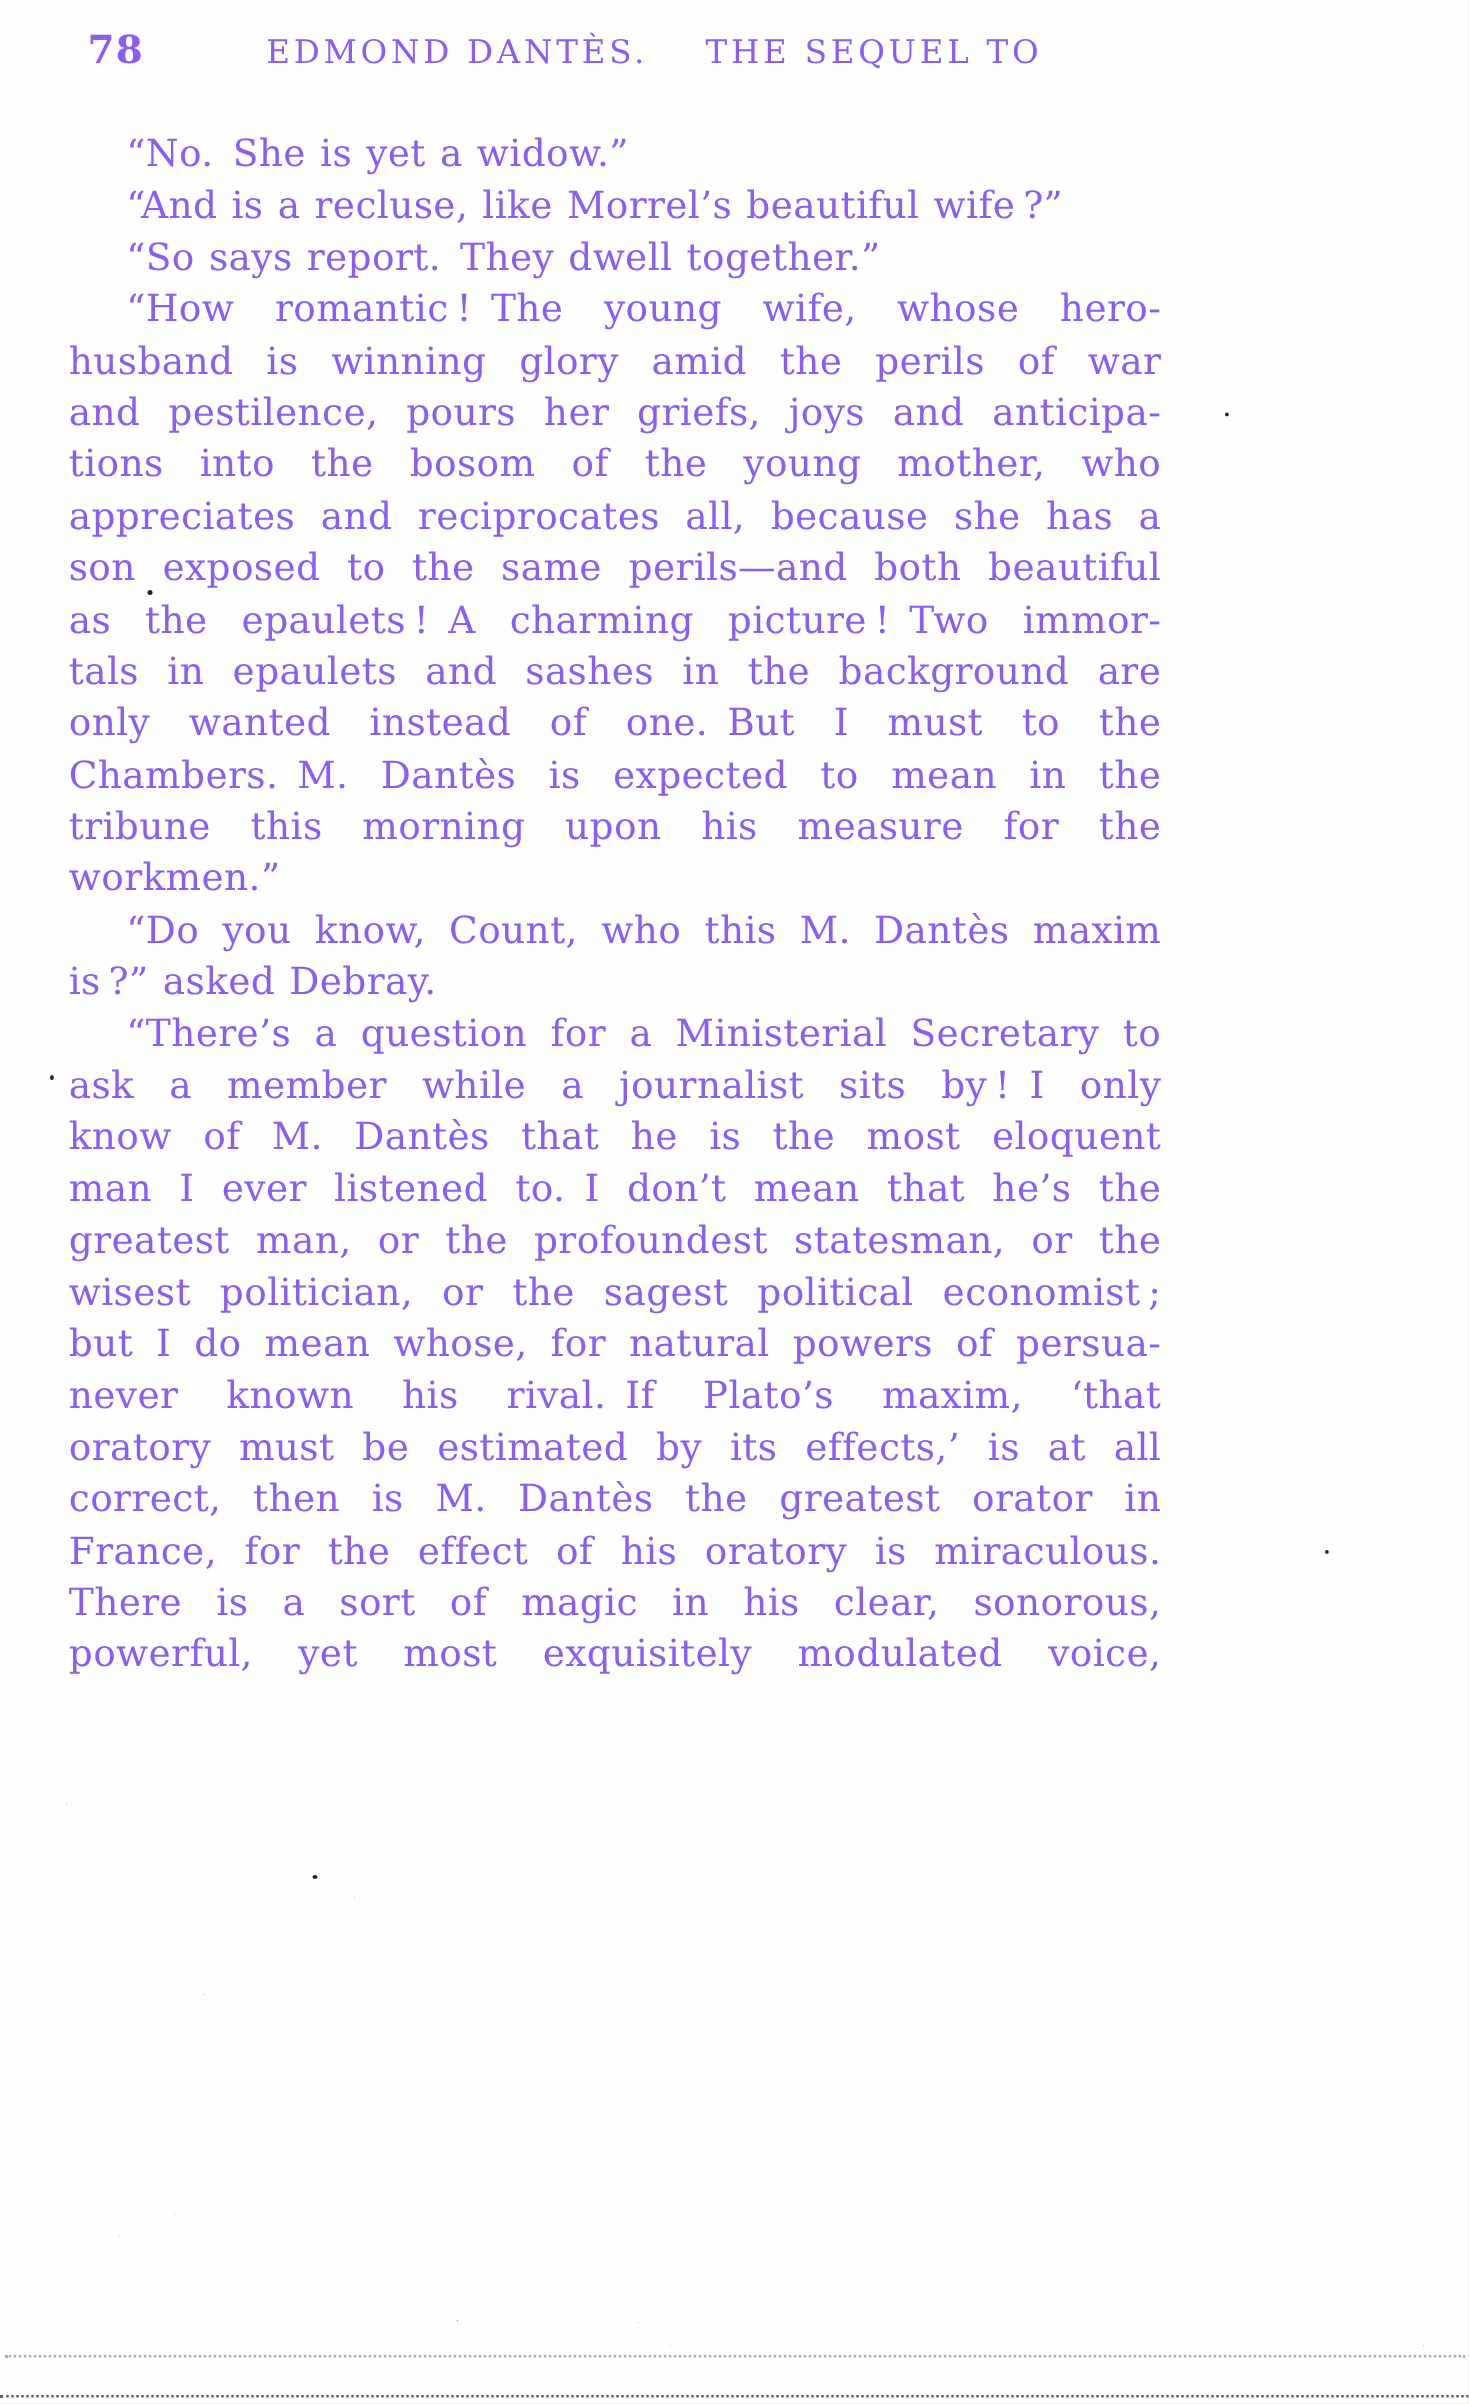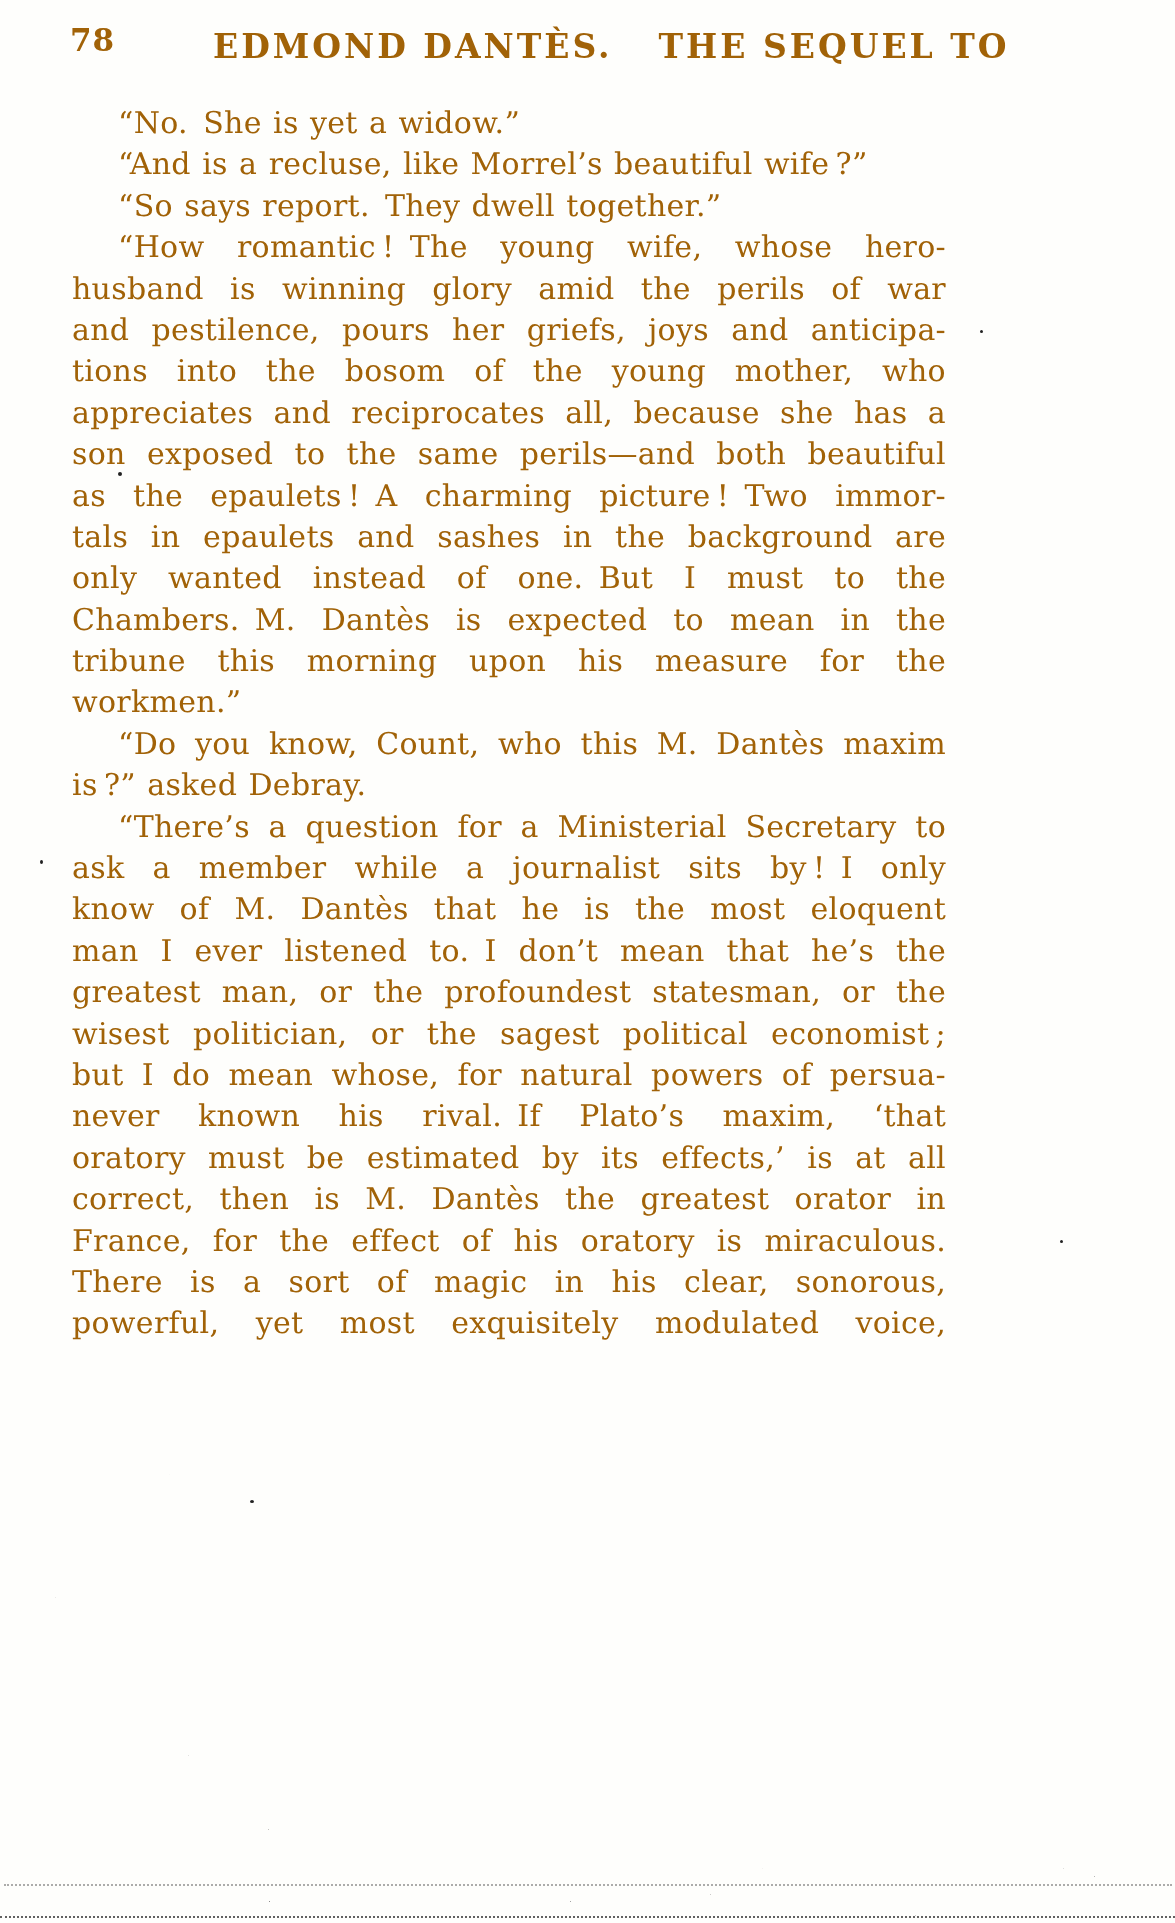--- a/index.html
+++ b/index.html
@@ -7,45 +7,45 @@
     padding: 0;
     background: #e8e8e4;
   }
   .page {
     position: relative;
     width: 1175px;
     height: 1923px;
     background: #fefefc;
     overflow: hidden;
     font-family: "DejaVu Serif", "Liberation Serif", serif;
-    color: #a16207;
+    color: #8b5cf6;
   }
   .page-number {
     position: absolute;
     top: 22px;
     left: 70px;
     font-size: 31px;
     font-weight: 700;
     letter-spacing: 1px;
   }
   .running-header {
     position: absolute;
     top: 27px;
     left: 213px;
     display: flex;
     gap: 46px;
-    font-size: 33px;
-    font-weight: 700;
+    font-size: 26px;
+    font-weight: 400;
     letter-spacing: 3px;
     white-space: nowrap;
   }
   .textblock {
     position: absolute;
     top: 103px;
-    left: 72px;
+    left: 55px;
     width: 874px;
     font-size: 30px;
     letter-spacing: 0.3px;
     word-spacing: 1.5px;
   }
   .line {
     height: 41.4px;
     line-height: 41.4px;
     text-align: left;
     white-space: normal;

